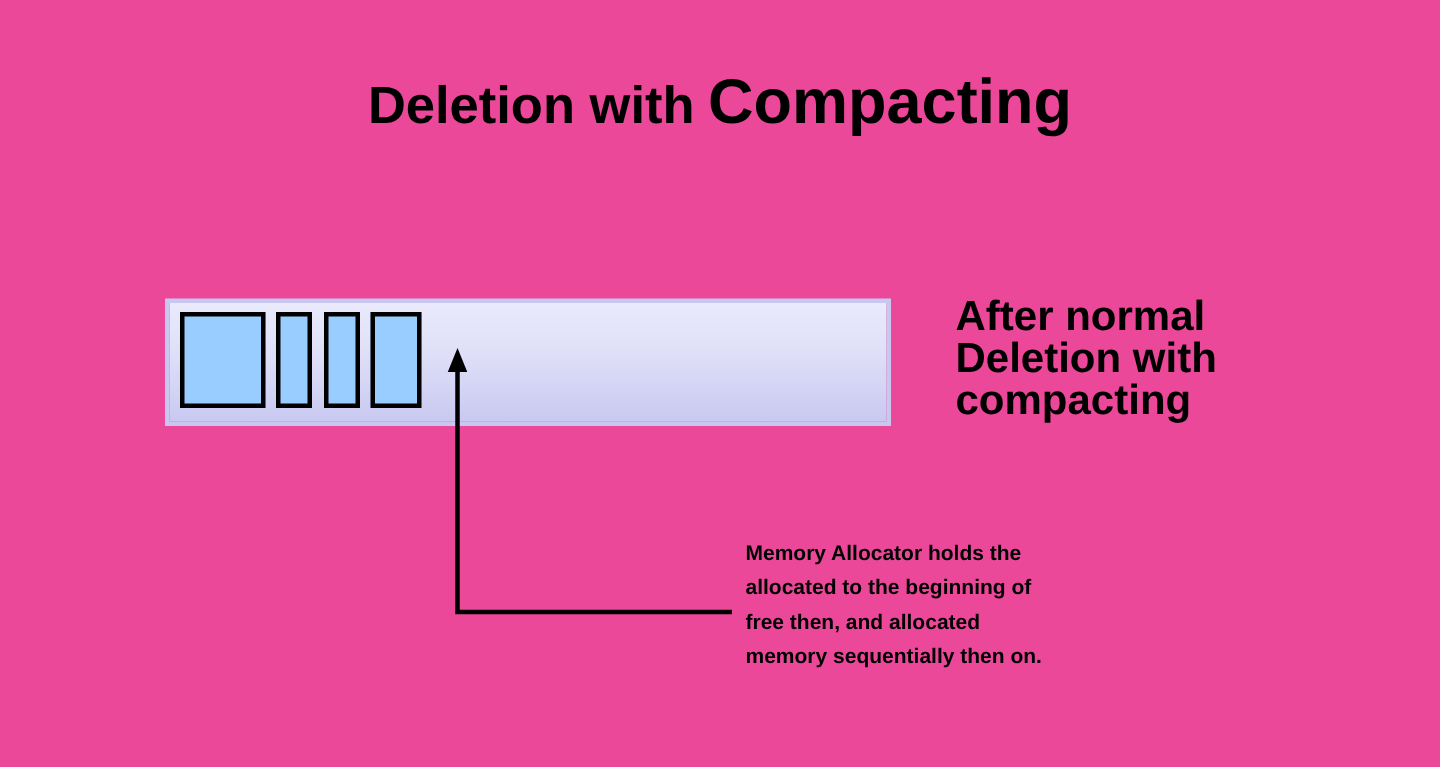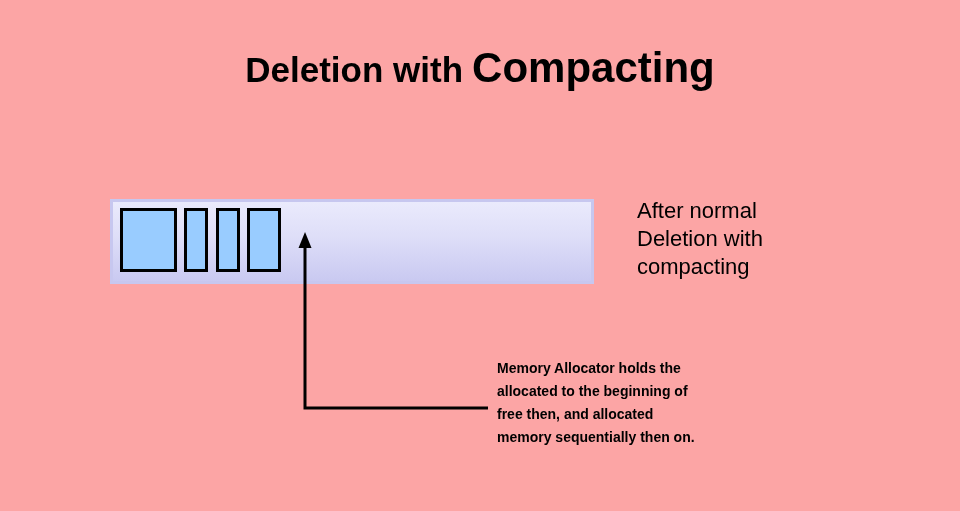--- a/index.html
+++ b/index.html
@@ -3,21 +3,21 @@
 <meta charset="utf-8">
 <style>
   * { margin: 0; padding: 0; box-sizing: border-box; }
   html, body { background: #ffffff; }
   body { font-family: "Liberation Sans", sans-serif; color: #000; }
 
   .slide {
     position: relative;
     width: 960px;
     height: 511px;
-    background: #fca5a5;
+    background: #ec4899;
     overflow: hidden;
   }
 
   .title {
     position: absolute;
     top: 44px;
     left: 0;
     width: 100%;
     text-align: center;
     font-weight: bold;
@@ -53,23 +53,23 @@
     left: 294px;
     top: 226px;
     width: 200px;
     height: 190px;
   }
 
   .side-label {
     position: absolute;
     left: 637px;
     top: 197px;
-    font-size: 22px;
+    font-size: 28px;
     line-height: 28px;
-    font-weight: normal;
+    font-weight: bold;
   }
 
   .annotation {
     position: absolute;
     left: 497px;
     top: 357px;
     font-size: 14px;
     line-height: 23px;
     font-weight: bold;
   }

